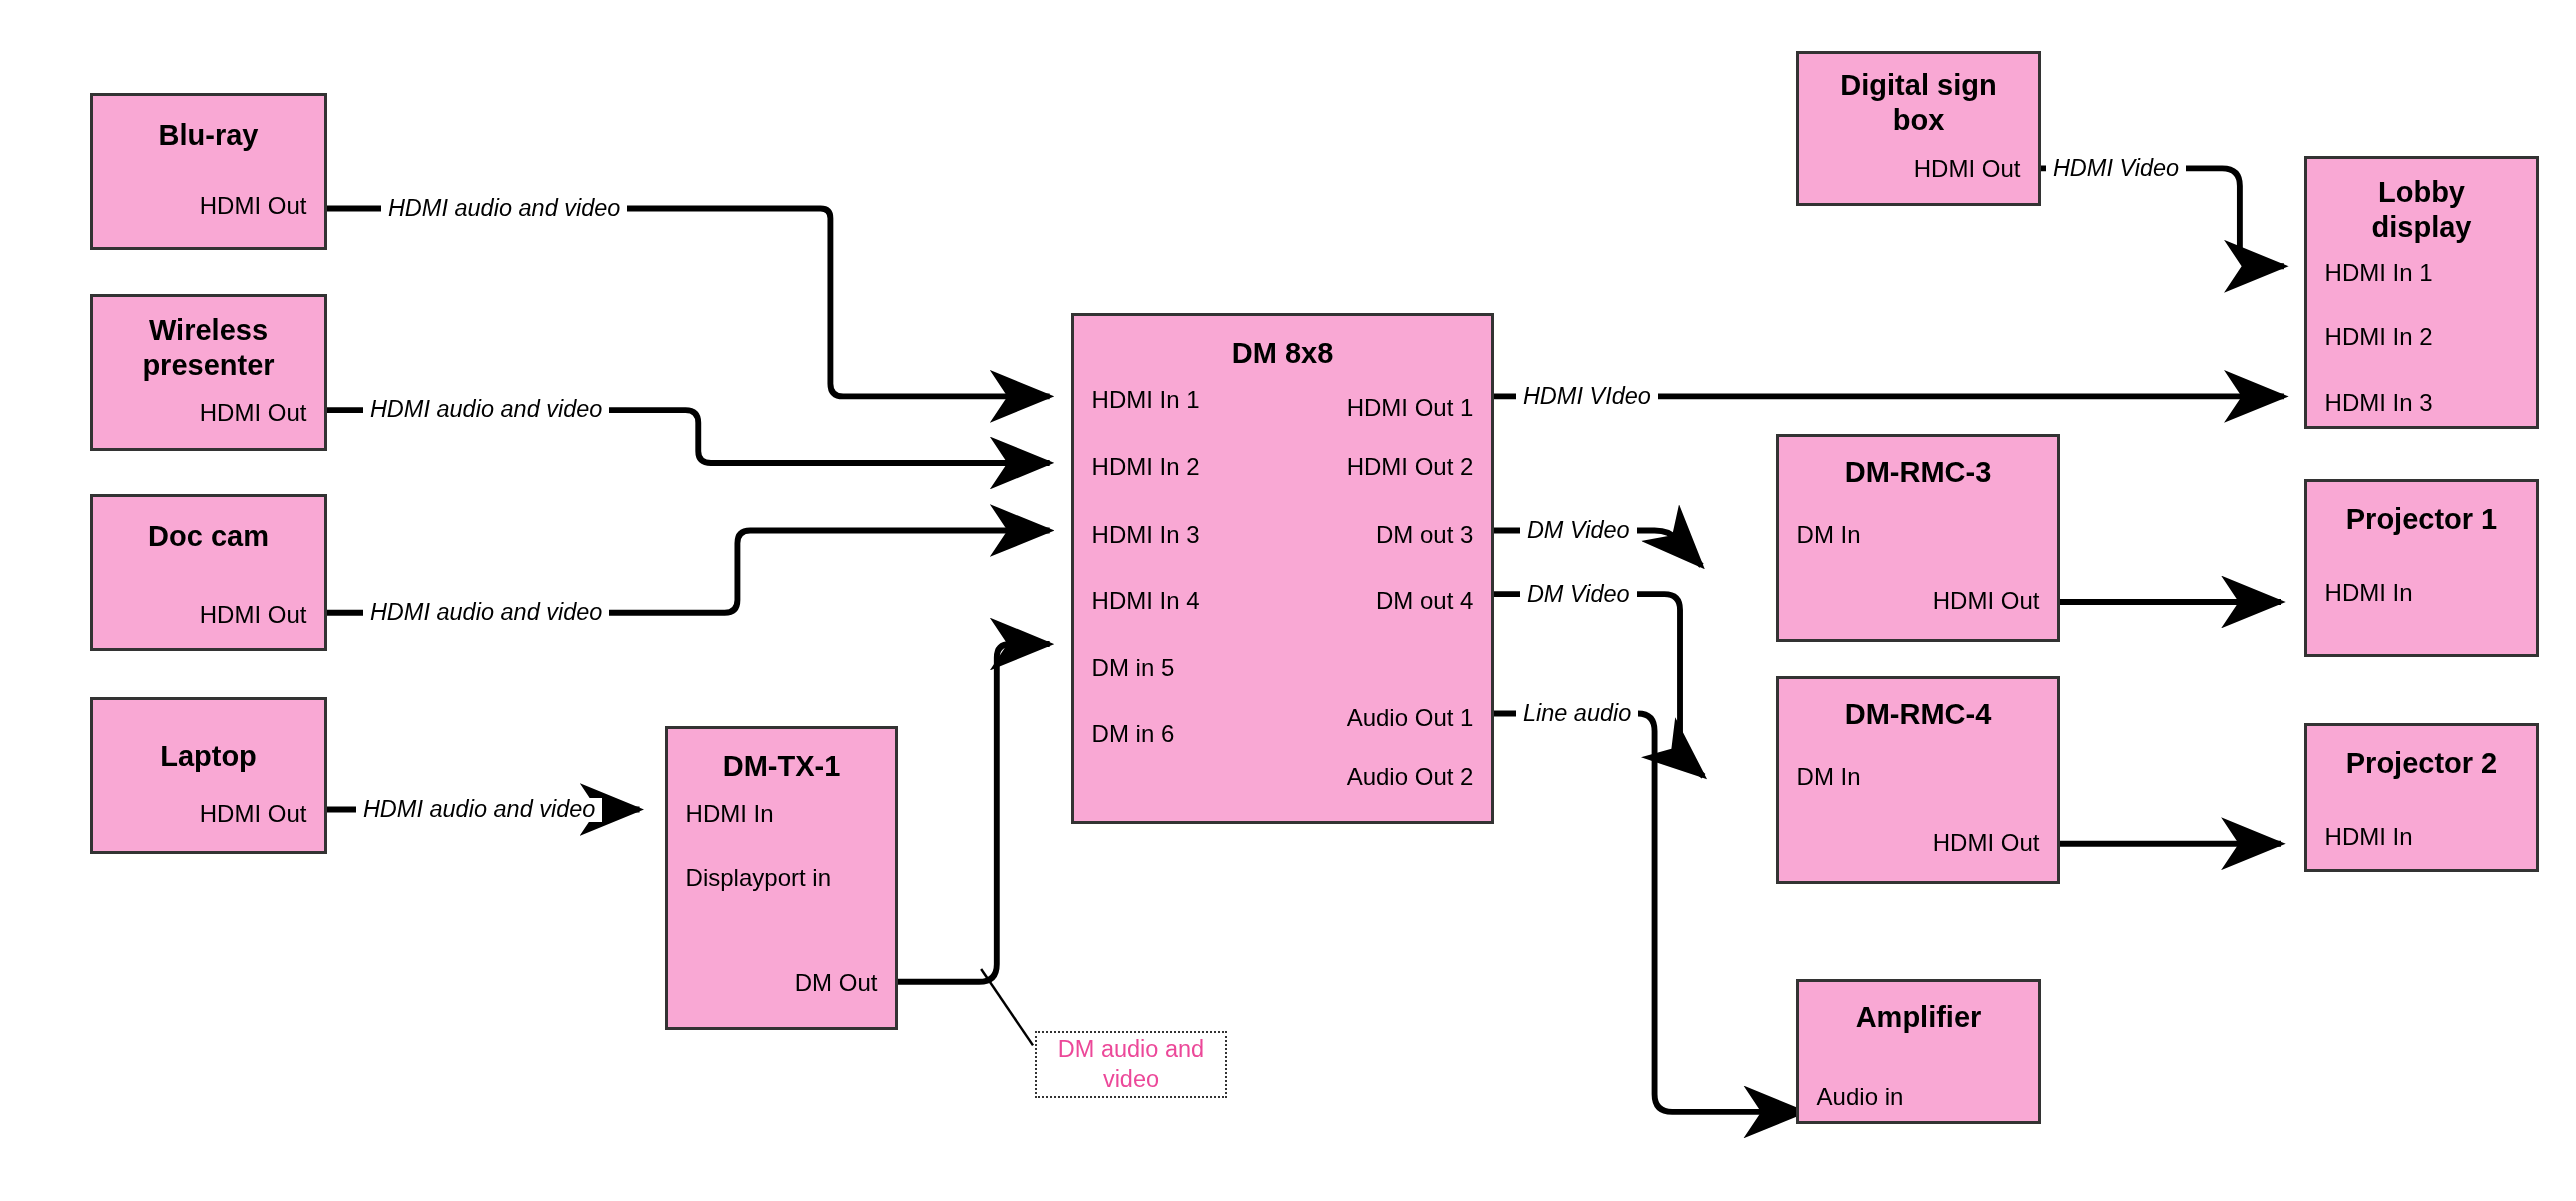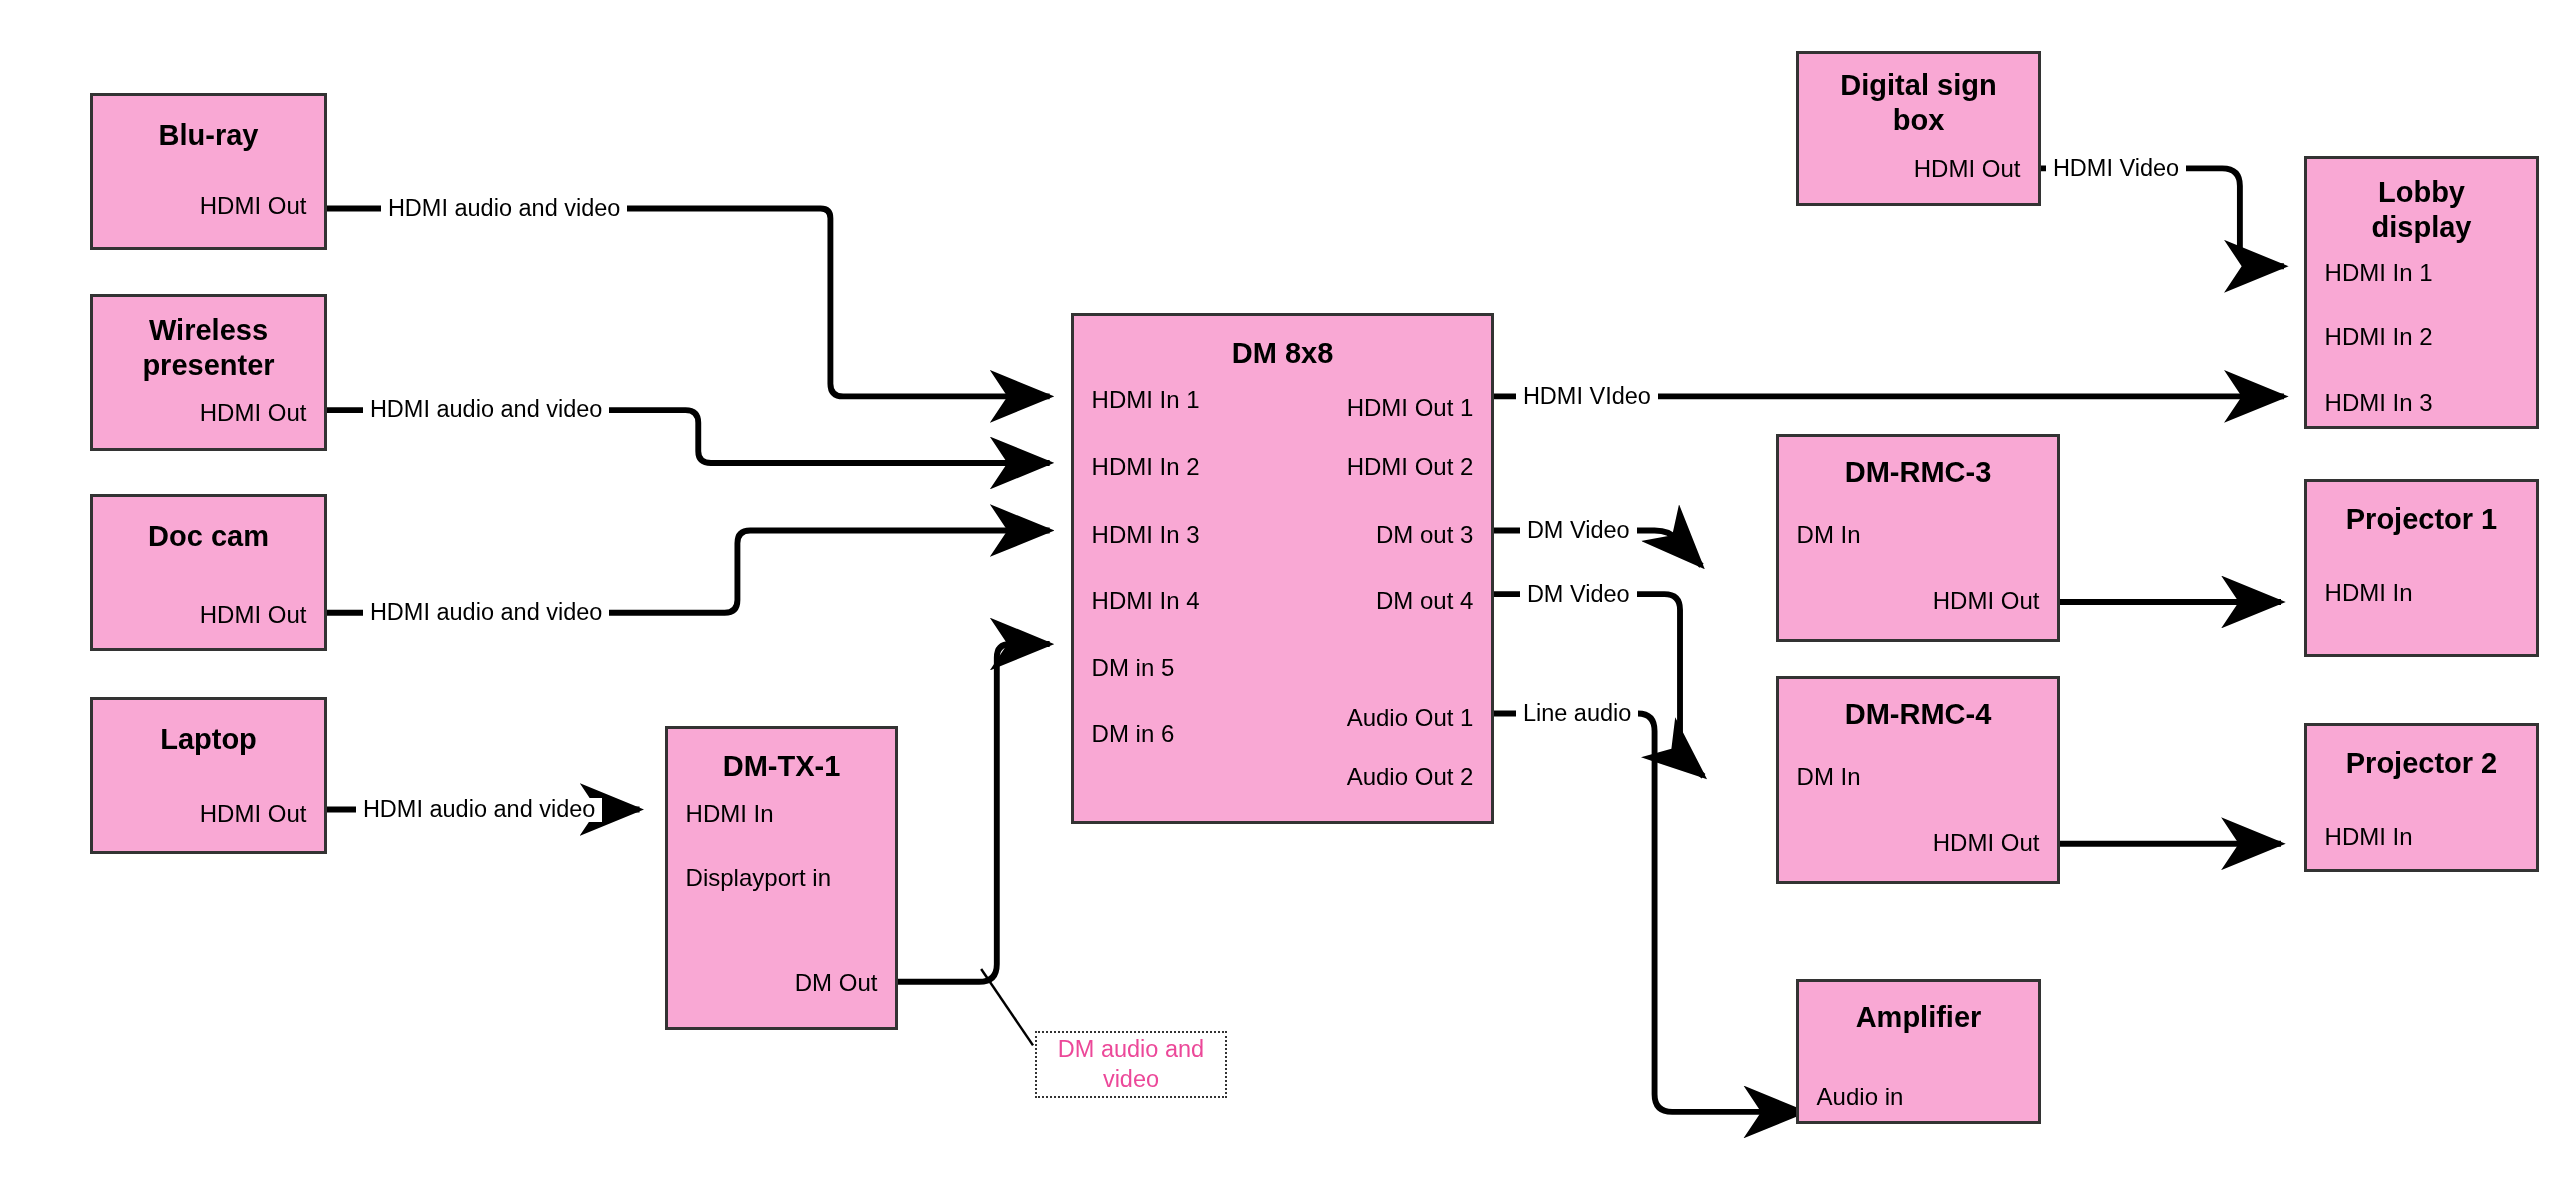--- a/index.html
+++ b/index.html
@@ -61,20 +61,21 @@
   }
   .wire-label {
     position: absolute;
     font-size: 23.5px;
     color: #000000;
     white-space: nowrap;
     background: #ffffff;
     padding: 0 6.9px;
     z-index: 3;
     line-height: 1;
+    font-style: italic;
   }
   .callout {
     position: absolute;
     box-sizing: border-box;
     border: 2.9px dotted #333333;
     background: #ffffff;
     font-size: 23.5px;
     color: #ec4899;
     text-align: center;
     display: flex;
@@ -133,21 +134,21 @@
     <div class="node-title" style="top:51px;">presenter</div>
     <div class="port right" style="top:104px;">HDMI Out</div>
   </div>
 
   <div class="node" style="left:78px; top:494px; width:237px; height:157px;">
     <div class="node-title" style="top:21.5px;">Doc cam</div>
     <div class="port right" style="top:106px;">HDMI Out</div>
   </div>
 
   <div class="node" style="left:78px; top:697px; width:237px; height:157px;">
-    <div class="node-title" style="top:22px;">Laptop</div>
+    <div class="node-title" style="top:39px;">Laptop</div>
     <div class="port right" style="top:102px;">HDMI Out</div>
   </div>
 
   <div class="node" style="left:653px; top:726px; width:233px; height:304px;">
     <div class="node-title" style="top:19.6px;">DM-TX-1</div>
     <div class="port left" style="top:73px;">HDMI In</div>
     <div class="port left" style="top:137px;">Displayport in</div>
     <div class="port right" style="top:242px;">DM Out</div>
   </div>
 

